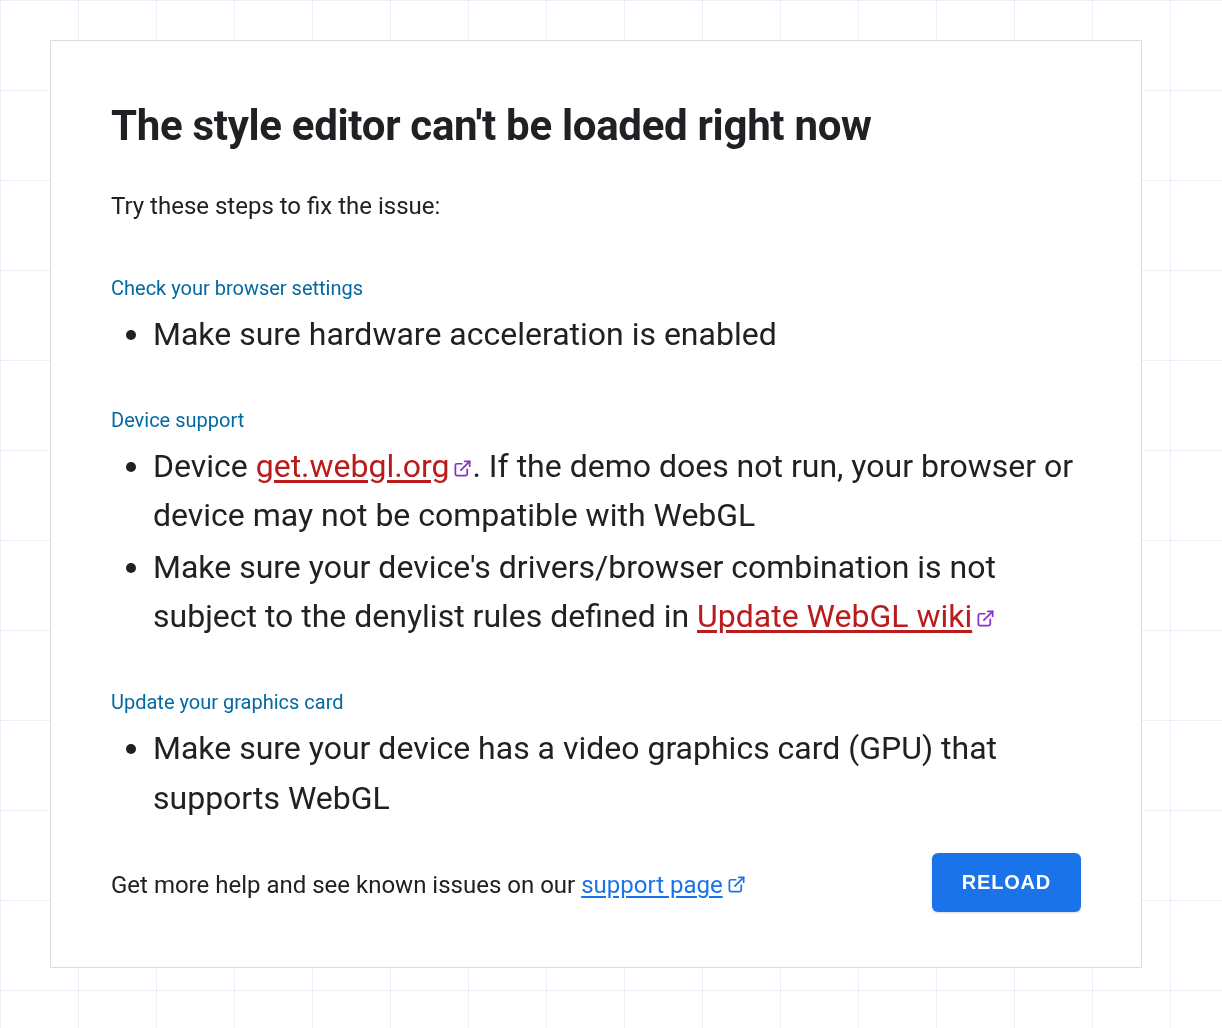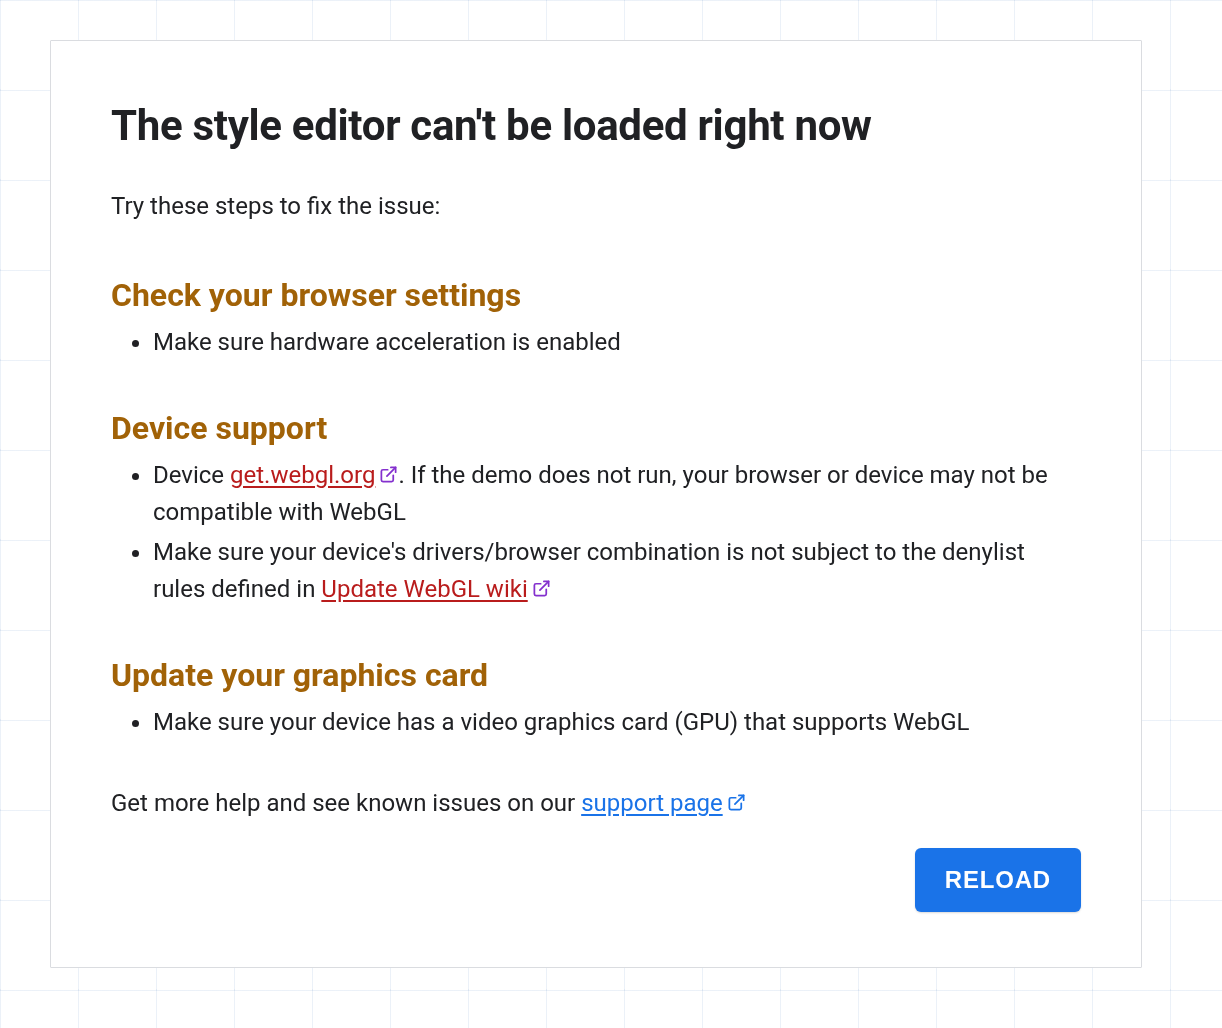--- a/index.html
+++ b/index.html
@@ -48,32 +48,32 @@
       color: #202124;
       letter-spacing: -0.3px;
       margin-bottom: 42px;
     }
     .intro {
       font-size: 24px;
       color: #202124;
       margin-bottom: 56px;
     }
     .section-heading {
-      font-size: 32px;
-      font-weight: 700;
-      color: #a16207;
+      font-size: 20px;
+      font-weight: 400;
+      color: #0369a1;
       margin-bottom: 10px;
     }
     ul.steps {
       list-style: disc;
       padding-left: 42px;
       margin-bottom: 48px;
     }
     ul.steps li {
-      font-size: 24px;
+      font-size: 32px;
       color: #202124;
       line-height: 1.55;
       margin-bottom: 2px;
     }
     .link {
       text-decoration: underline;
       text-underline-offset: 3px;
       cursor: pointer;
     }
     .link.purple {
@@ -101,21 +101,21 @@
       position: absolute;
       bottom: 55px;
       right: 60px;
     }
     .reload-btn {
       background: #1a73e8;
       color: #ffffff;
       border: none;
       border-radius: 6px;
       padding: 18px 30px;
-      font-size: 24px;
+      font-size: 20px;
       font-weight: 600;
       letter-spacing: 0.8px;
       cursor: pointer;
       box-shadow: 0 1px 2px rgba(0,0,0,0.15);
     }
   </style>
 </head>
 <body>
 
 <div class="bg-pattern"></div>

